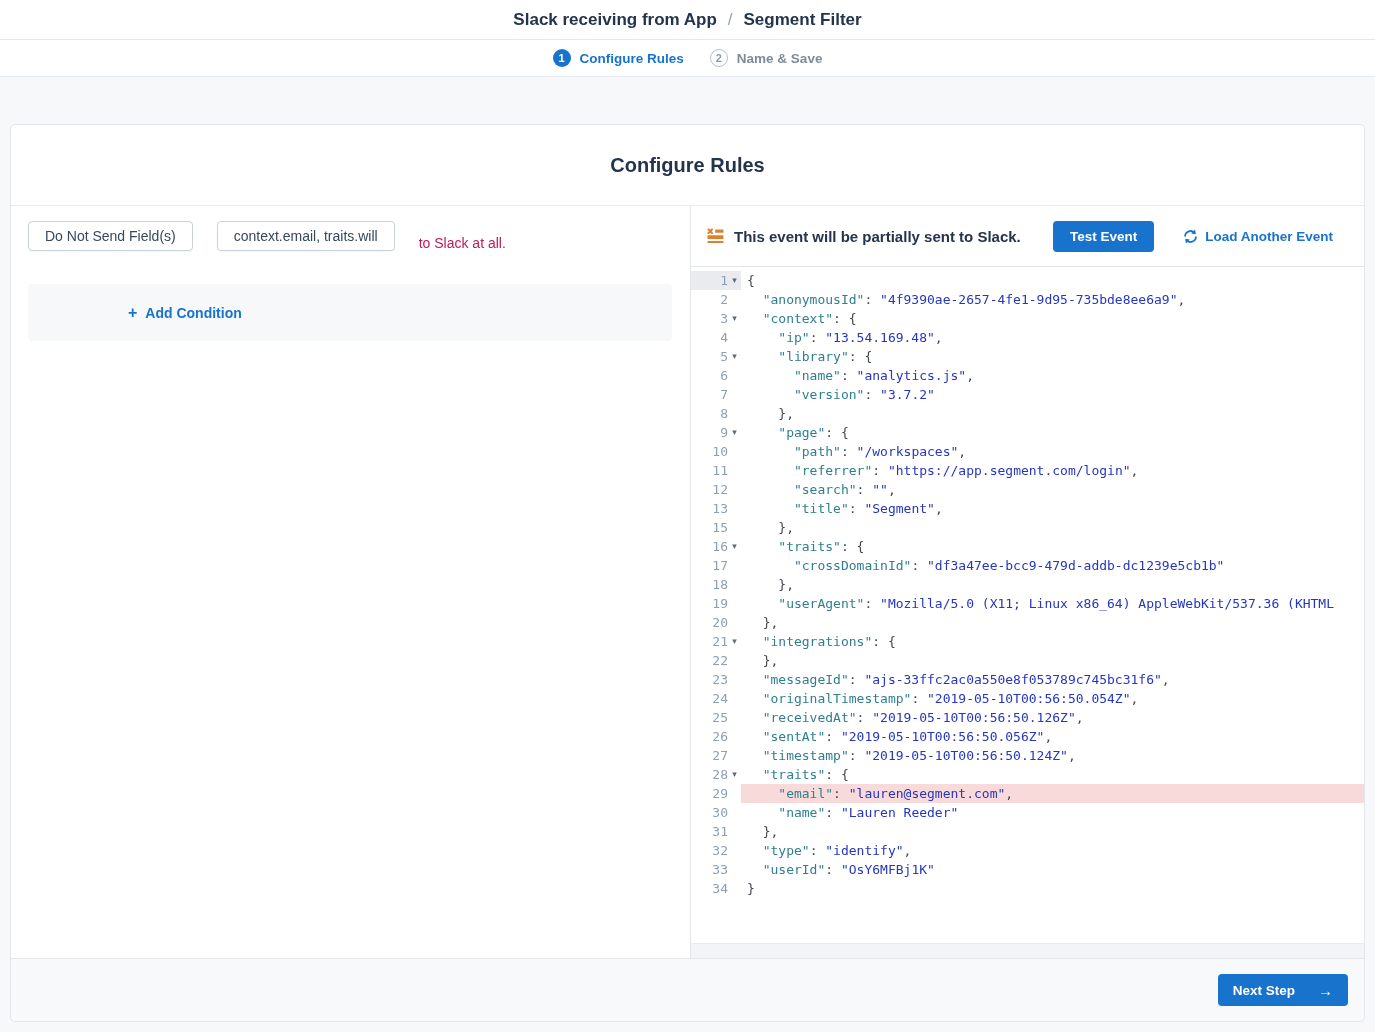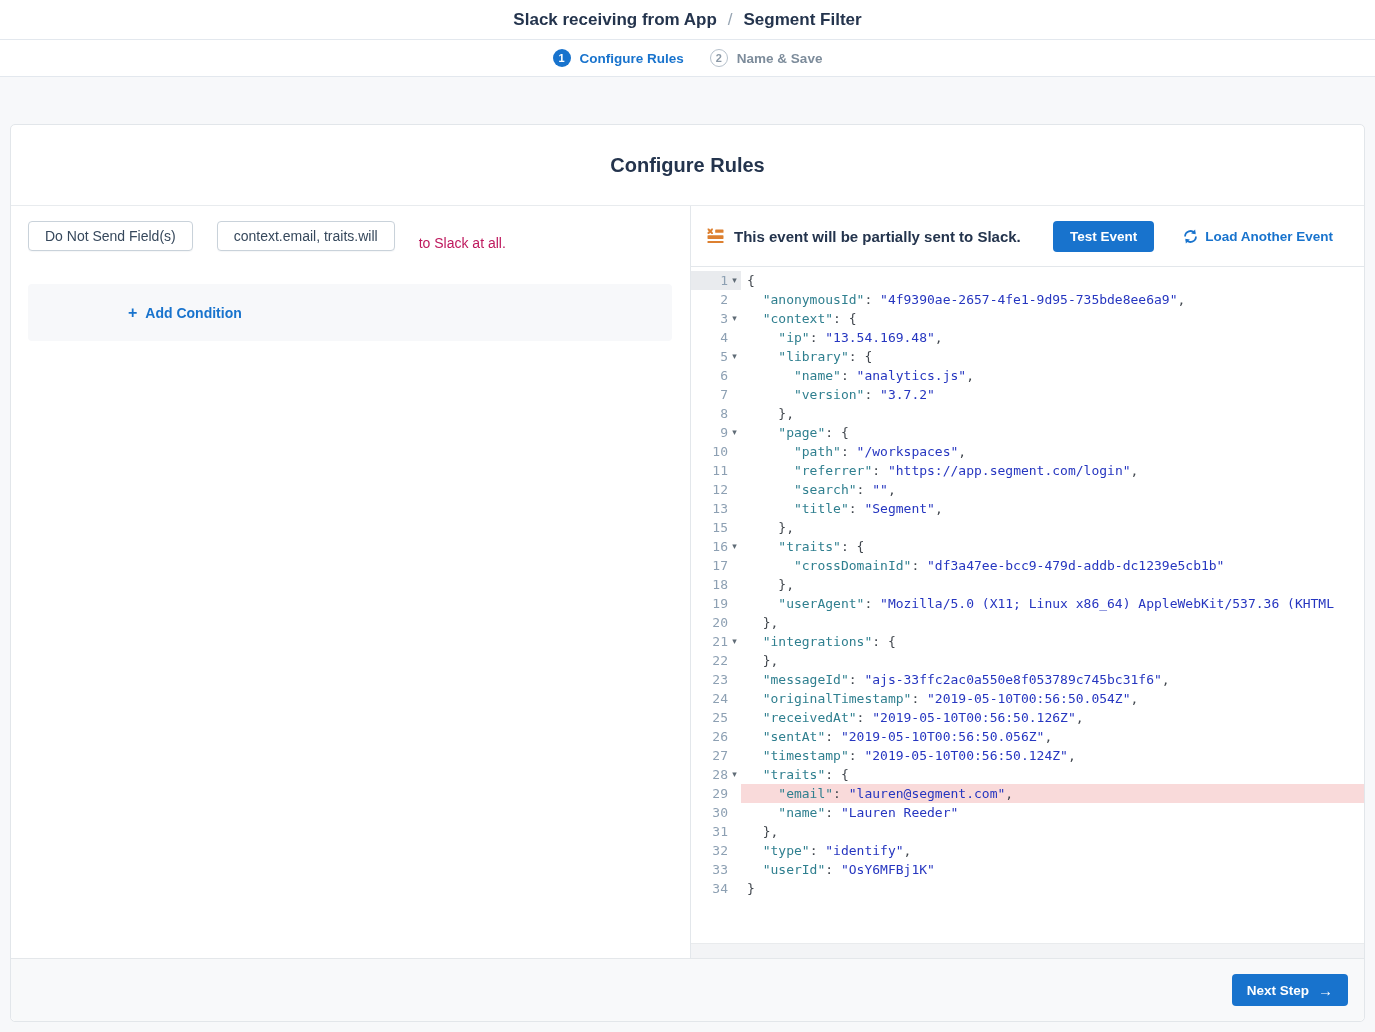--- a/index.html
+++ b/index.html
@@ -117,21 +117,21 @@
 
   
   .card-footer{
     flex:0 0 63px; height:63px; background:#f8f9fa; border-top:1px solid #e4e7ea;
     border-radius:0 0 5px 5px;
     display:flex; align-items:center; justify-content:flex-end; padding-right:16px;
   }
   .btn-next{
     height:32px; padding:0 15px; background:#1873cd; color:#fff; border:none;
     border-radius:4px; font-size:13.5px; font-weight:600; cursor:pointer;
-    display:flex; align-items:center; gap:9px; font-family:inherit;
+    display:flex; align-items:center; gap:23px; font-family:inherit;
   }
   .btn-next .arrow{ font-size:15px; line-height:1; }
 
   .icon-svg{ display:block; }
 </style>
 </head>
 <body>
 
 <div class="top-header">
   <span>Slack receiving from App</span>

